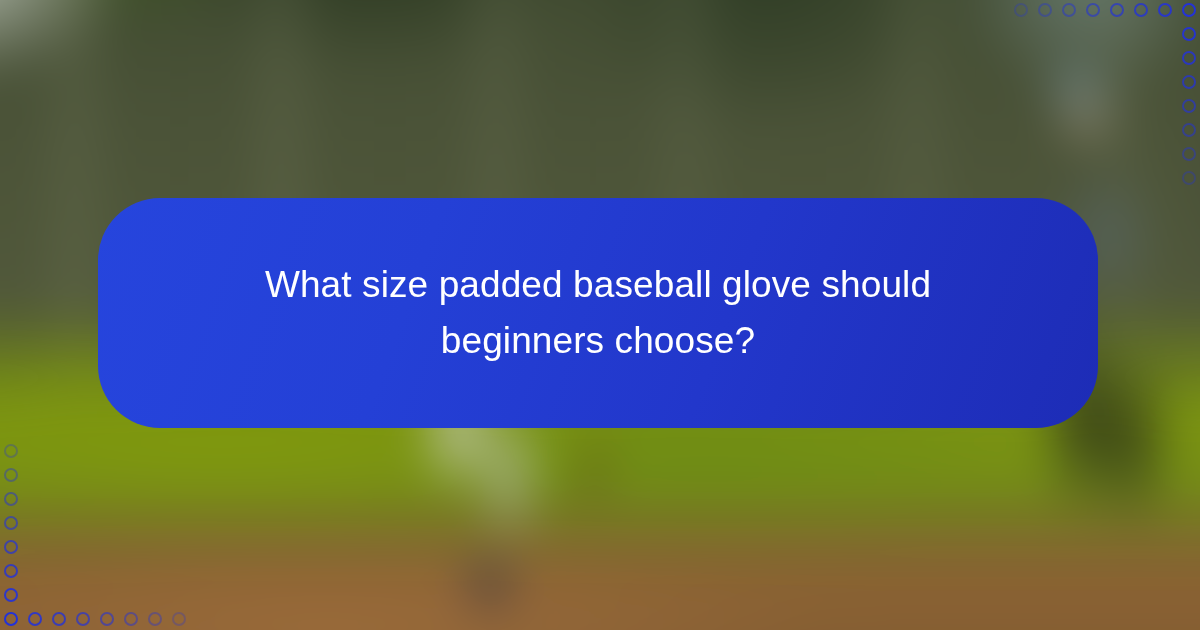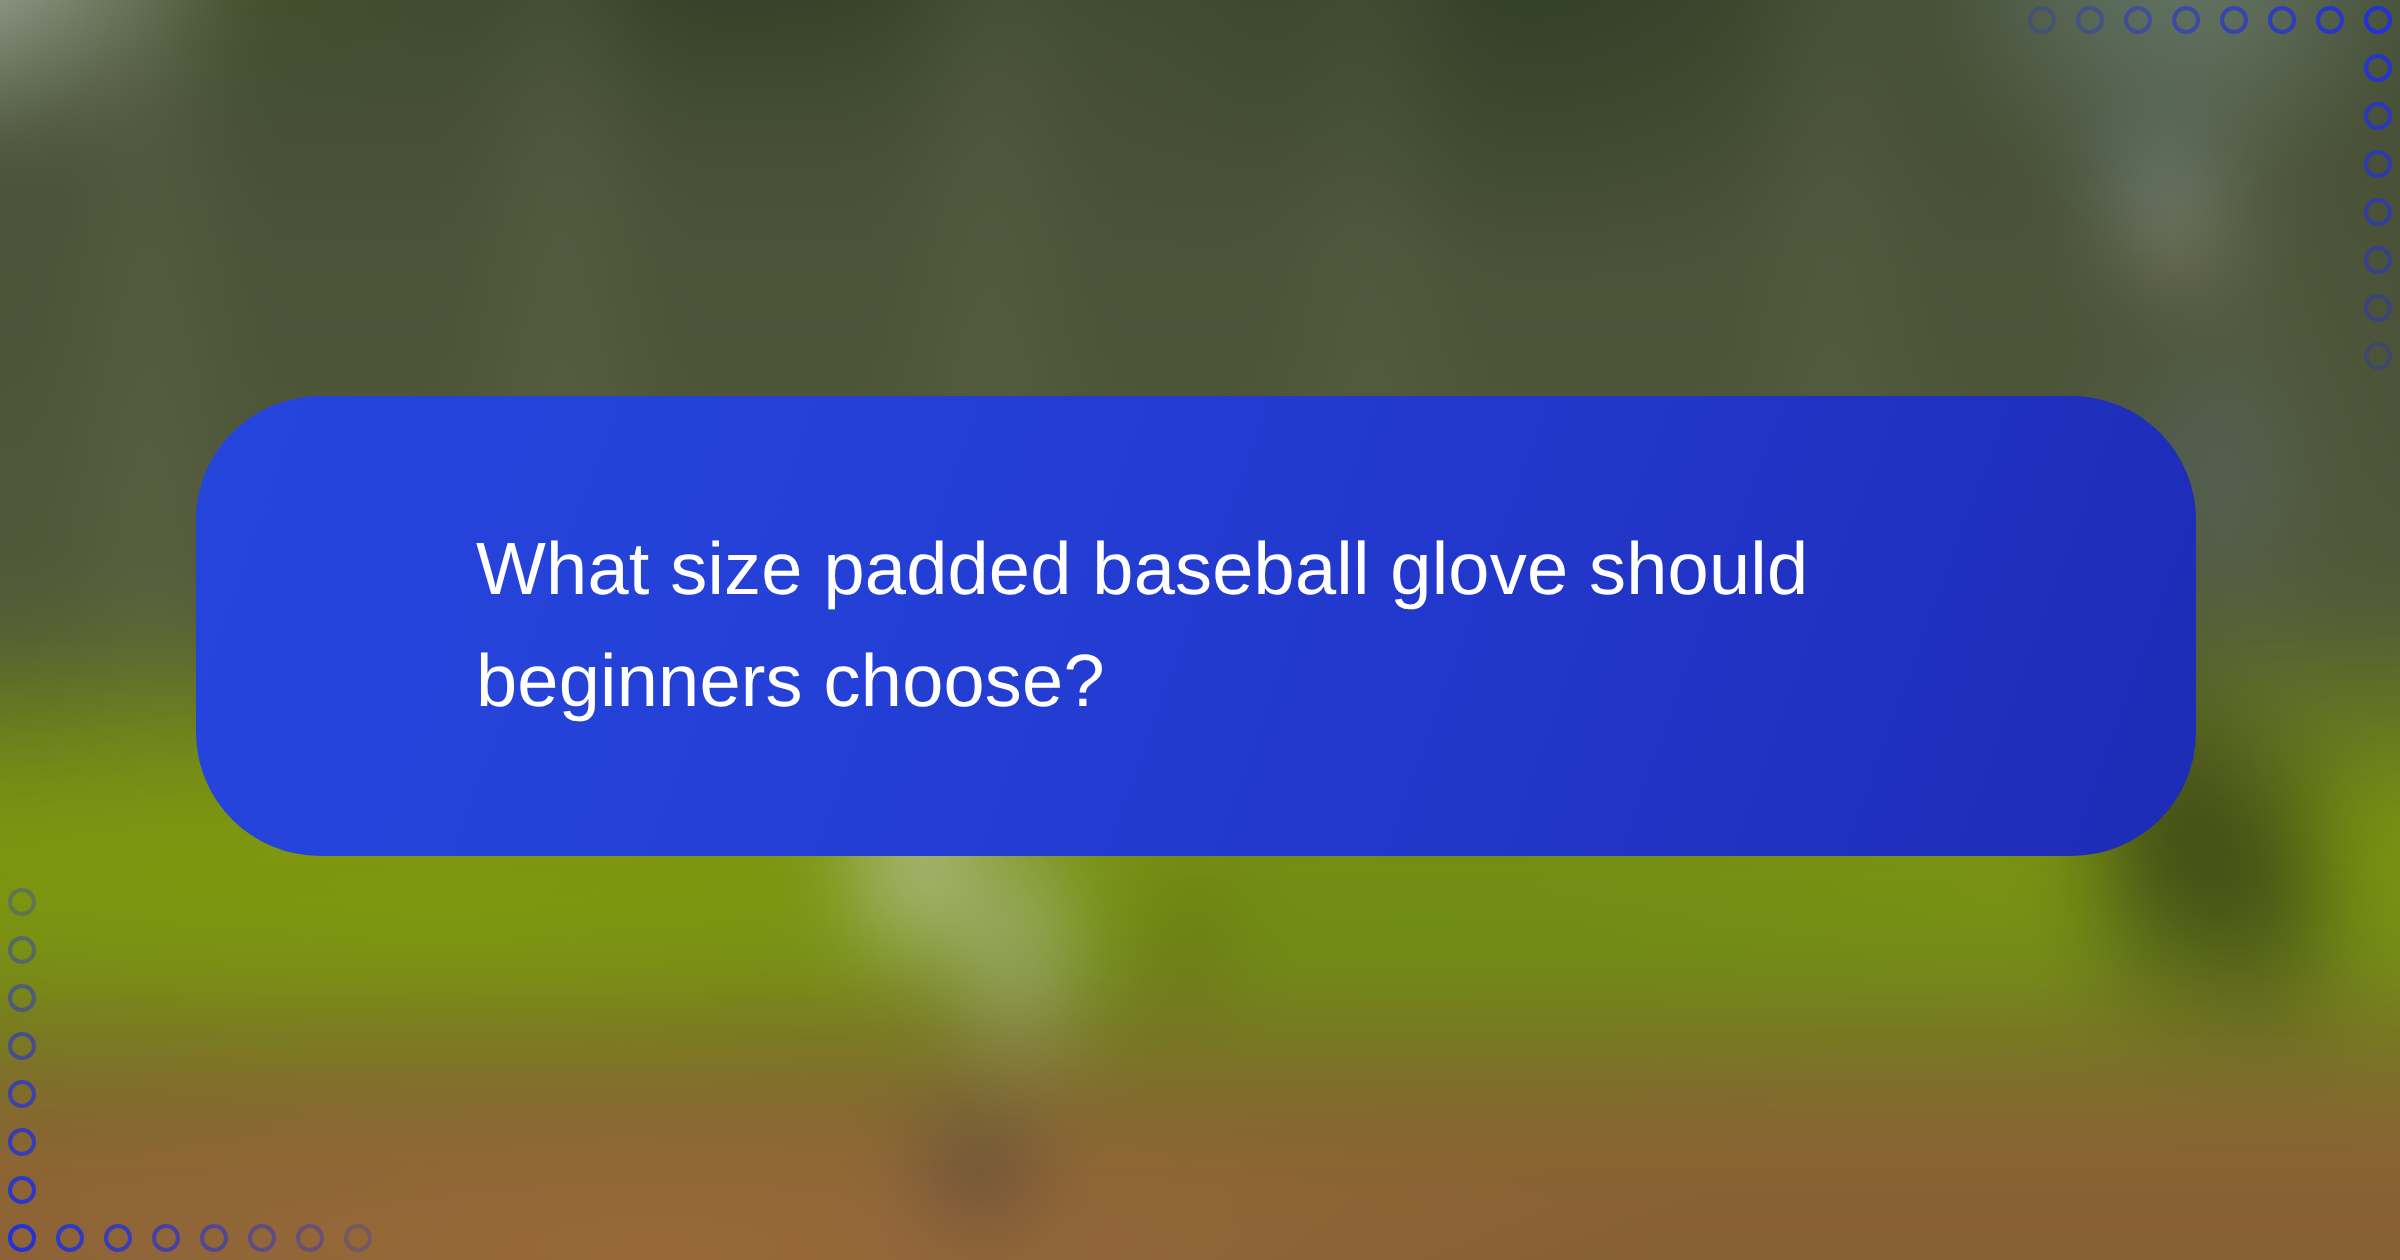--- a/index.html
+++ b/index.html
@@ -168,21 +168,21 @@
     padding: 0 58px;
     box-sizing: border-box;
   }
   .question-text {
     margin: 11px;
     color: #ffffff;
     font-family: "Liberation Sans", sans-serif;
     font-size: 37px;
     font-weight: 400;
     line-height: 1.52;
-    text-align: left;
+    text-align: center;
     letter-spacing: .1px;
     max-width: 720px;
   }
 </style>
 </head>
 <body>
 
 <div class="canvas">
 
   <div class="bg-photo">

